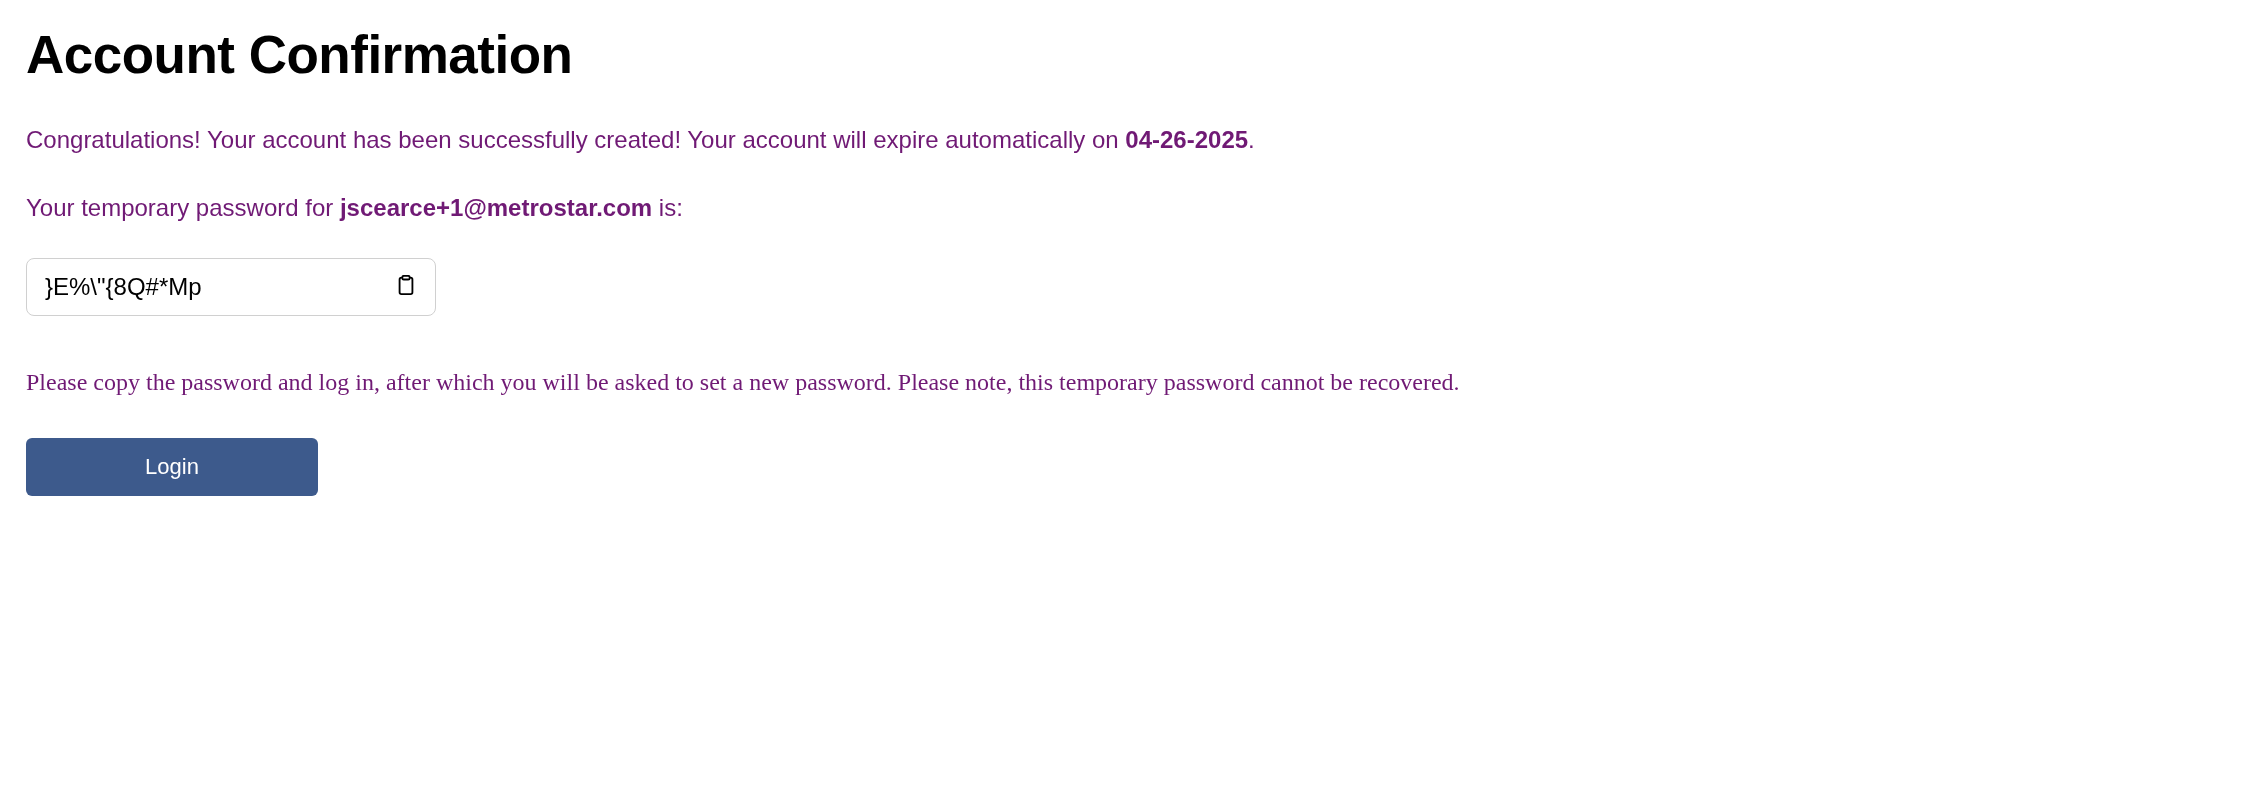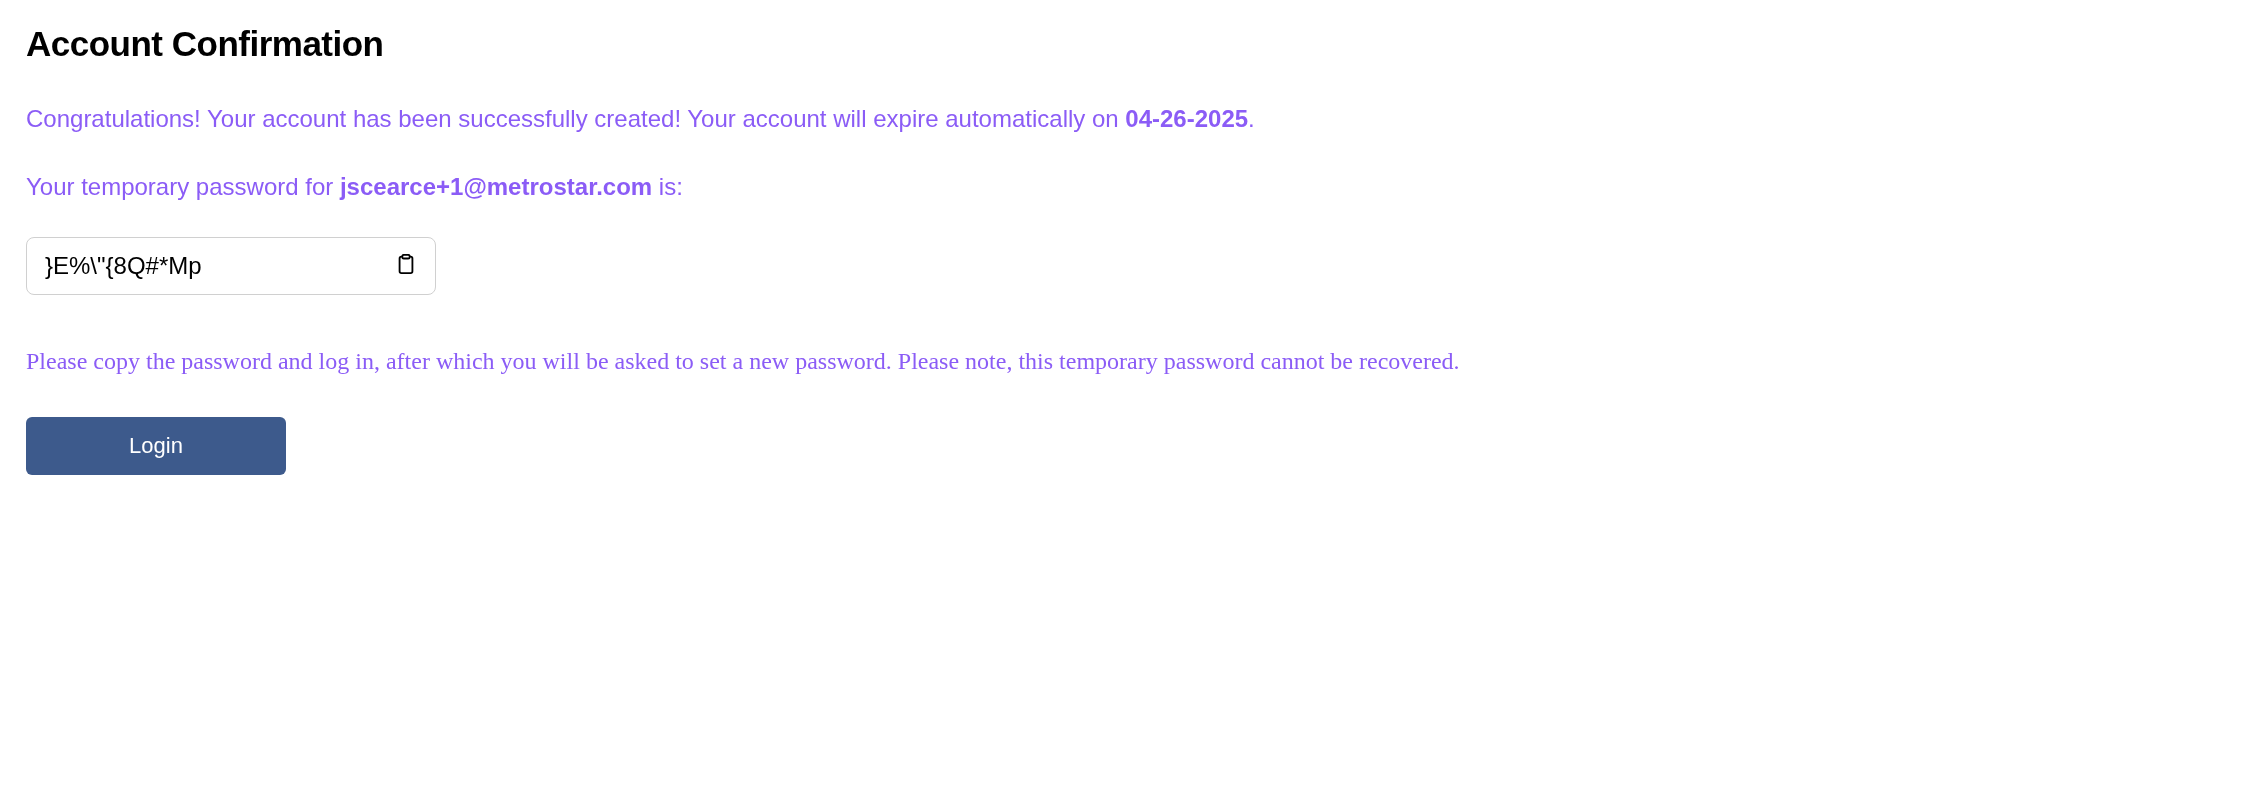--- a/index.html
+++ b/index.html
@@ -7,30 +7,30 @@
       padding: 0;
       box-sizing: border-box;
     }
     body {
       font-family: -apple-system, BlinkMacSystemFont, "Segoe UI", Helvetica, Arial, sans-serif;
       background: #ffffff;
       padding: 24px 26px;
       color: #000000;
     }
     .page-title {
-      font-size: 35px;
+      font-size: 53px;
       font-weight: 700;
       letter-spacing: -0.5px;
       margin-bottom: 38px;
     }
     .paragraph {
       font-size: 24px;
       line-height: 1.4;
       margin-bottom: 34px;
-      color: #8b5cf6;
+      color: #701a75;
     }
     .paragraph.last {
       margin-top: 42px;
       margin-bottom: 38px;
       font-family: Liberation Serif, serif;
     }
     .bold {
       font-weight: 700;
     }
     .password-box {
@@ -55,21 +55,21 @@
       flex-shrink: 0;
       cursor: pointer;
     }
     .login-button {
       display: inline-block;
       background: #3b5998;
       background: #3d5a8c;
       color: #ffffff;
       font-size: 22px;
       padding: 16px 0;
-      width: 260px;
+      width: 292px;
       text-align: center;
       border: none;
       border-radius: 6px;
       cursor: pointer;
       font-family: inherit;
     }
   </style>
 </head>
 <body>
 

